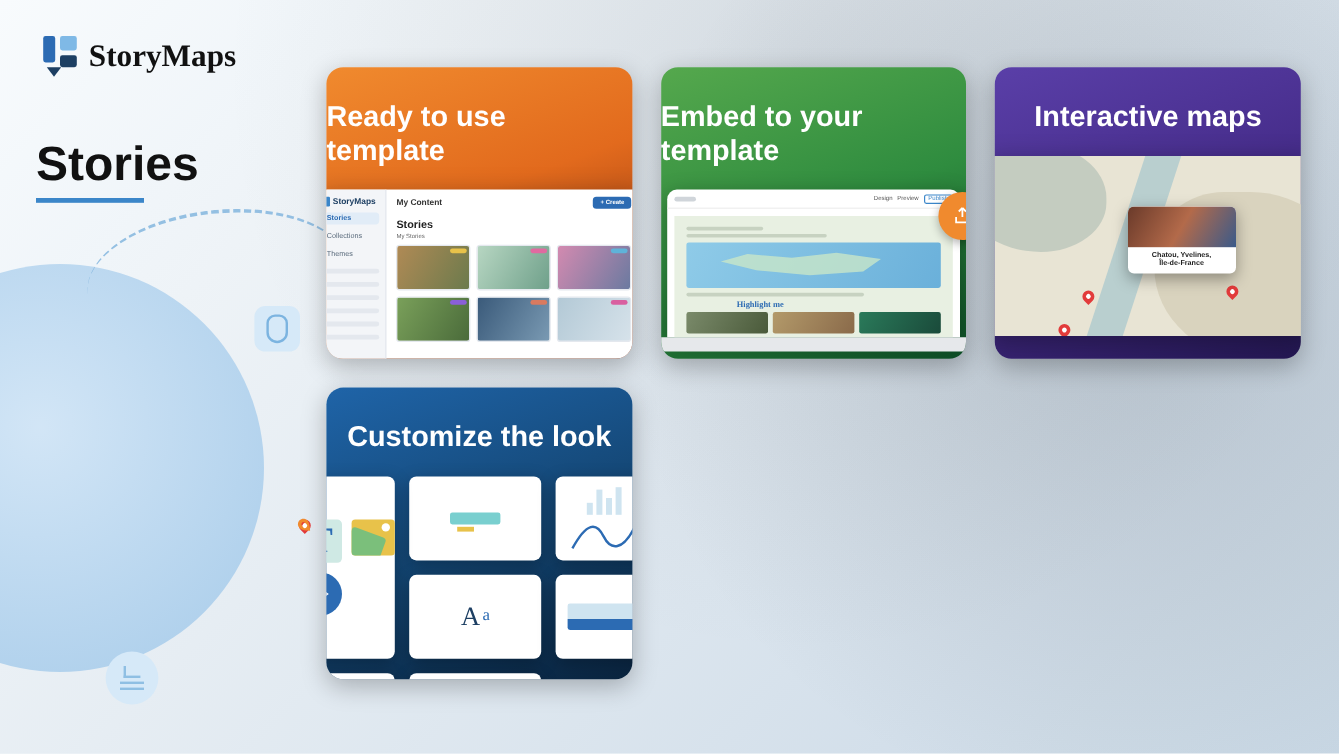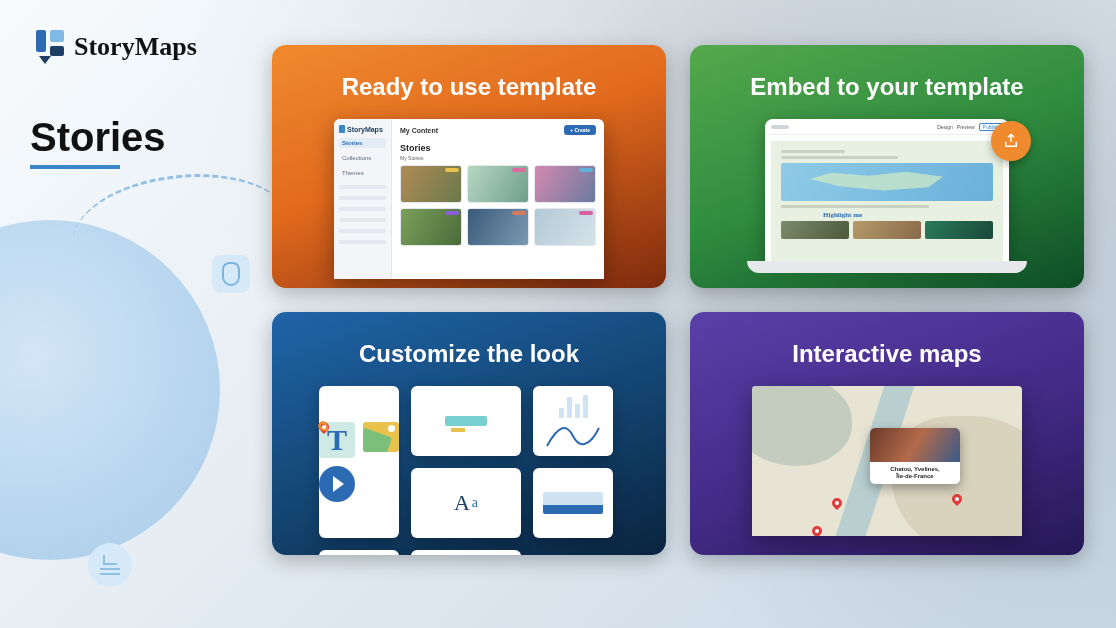--- a/index.html
+++ b/index.html
@@ -84,24 +84,24 @@
     font-size: 40px; font-weight: 800; color: #111;
   }
   .heading-underline {
     position: absolute; left: 30px; top: 165px;
     width: 90px; height: 4px; background: #3b86c9;
   }
 
   
   .grid {
     position: absolute;
-    left: 272px; top: 45px;
+    left: 272px; top: 56px;
     width: 812px; height: 540px;
     display: grid;
-    grid-template-columns: 1fr 1fr;
+    grid-template-columns: 1fr 1fr 1fr;
     grid-template-rows: 243px 243px;
     gap: 24px;
   }
   .card {
     border-radius: 14px;
     overflow: hidden;
     display: flex;
     flex-direction: column;
     align-items: center;
     padding-top: 28px;
@@ -294,75 +294,75 @@
       </div>
       <div class="base"></div>
       <div class="share-fab">
         <svg viewBox="0 0 24 24">
             <path d="M12 3v10M12 3l-4 4M12 3l4 4M5 13v6h14v-6"></path>
           </svg>
       </div>
     </div>
   </div>
 
-  <div class="card navy">
-    <div class="card-title">Customize the look</div>
-    <div class="tiles">
-      <div class="tile t-a1">
-          <div class="bar"></div>
-        </div>
-      <div class="tile big">
-        <div class="iconset">
-          <div class="ic pin">
-              <svg viewBox="0 0 24 30">
-                <path d="M12 0C6 0 1 5 1 11c0 8 11 19 11 19s11-11 11-19C23 5 18 0 12 0zm0 15a4 4 0 110-8 4 4 0 010 8z"></path>
-              </svg>
-            </div>
-          <div class="ic T">T</div>
-          <div class="ic img"></div>
-          <div class="ic play"></div>
-        </div>
-      </div>
-      <div class="tile t-c1">
-        <div class="bars">
-            <span style="height:40%"></span>
-            <span style="height:80%"></span>
-            <span style="height:55%"></span>
-            <span style="height:90%"></span>
-          </div>
-        <div class="curve"><svg viewBox="0 0 56 30">
-              <path d="M2 26 C14 4, 22 4, 28 16 S44 28, 54 8" fill="none" stroke="#2c6bb3" stroke-width="2"></path>
-            </svg></div>
-      </div>
-      <div class="tile t-a2">
-        <span class="big">A</span>
-          <span class="sm">a</span>
-      </div>
-      <div class="tile t-c2">
-          <div class="strip"></div>
-        </div>
-      <div class="tile half h1"></div>
-      <div class="tile half h2">
-          <span></span>
-        </div>
-    </div>
-  </div>
-
   <div class="card purple">
     <div class="card-title">Interactive maps</div>
     <div class="map">
       <div class="land l1"></div>
         <div class="land l2"></div>
         <div class="river"></div>
       <div class="pin p1"></div>
       <div class="pin p2"></div>
       <div class="pin p3"></div>
       <div class="popup">
         <div class="popup-img"></div>
         <div class="popup-txt">
           <div>Chatou, Yvelines,</div>
           <div>Île-de-France</div>
         </div>
       </div>
     </div>
   </div>
 
+  <div class="card navy">
+    <div class="card-title">Customize the look</div>
+    <div class="tiles">
+      <div class="tile t-a1">
+          <div class="bar"></div>
+        </div>
+      <div class="tile big">
+        <div class="iconset">
+          <div class="ic pin">
+              <svg viewBox="0 0 24 30">
+                <path d="M12 0C6 0 1 5 1 11c0 8 11 19 11 19s11-11 11-19C23 5 18 0 12 0zm0 15a4 4 0 110-8 4 4 0 010 8z"></path>
+              </svg>
+            </div>
+          <div class="ic T">T</div>
+          <div class="ic img"></div>
+          <div class="ic play"></div>
+        </div>
+      </div>
+      <div class="tile t-c1">
+        <div class="bars">
+            <span style="height:40%"></span>
+            <span style="height:80%"></span>
+            <span style="height:55%"></span>
+            <span style="height:90%"></span>
+          </div>
+        <div class="curve"><svg viewBox="0 0 56 30">
+              <path d="M2 26 C14 4, 22 4, 28 16 S44 28, 54 8" fill="none" stroke="#2c6bb3" stroke-width="2"></path>
+            </svg></div>
+      </div>
+      <div class="tile t-a2">
+        <span class="big">A</span>
+          <span class="sm">a</span>
+      </div>
+      <div class="tile t-c2">
+          <div class="strip"></div>
+        </div>
+      <div class="tile half h1"></div>
+      <div class="tile half h2">
+          <span></span>
+        </div>
+    </div>
+  </div>
+
 </div>
 
 </body></html>

